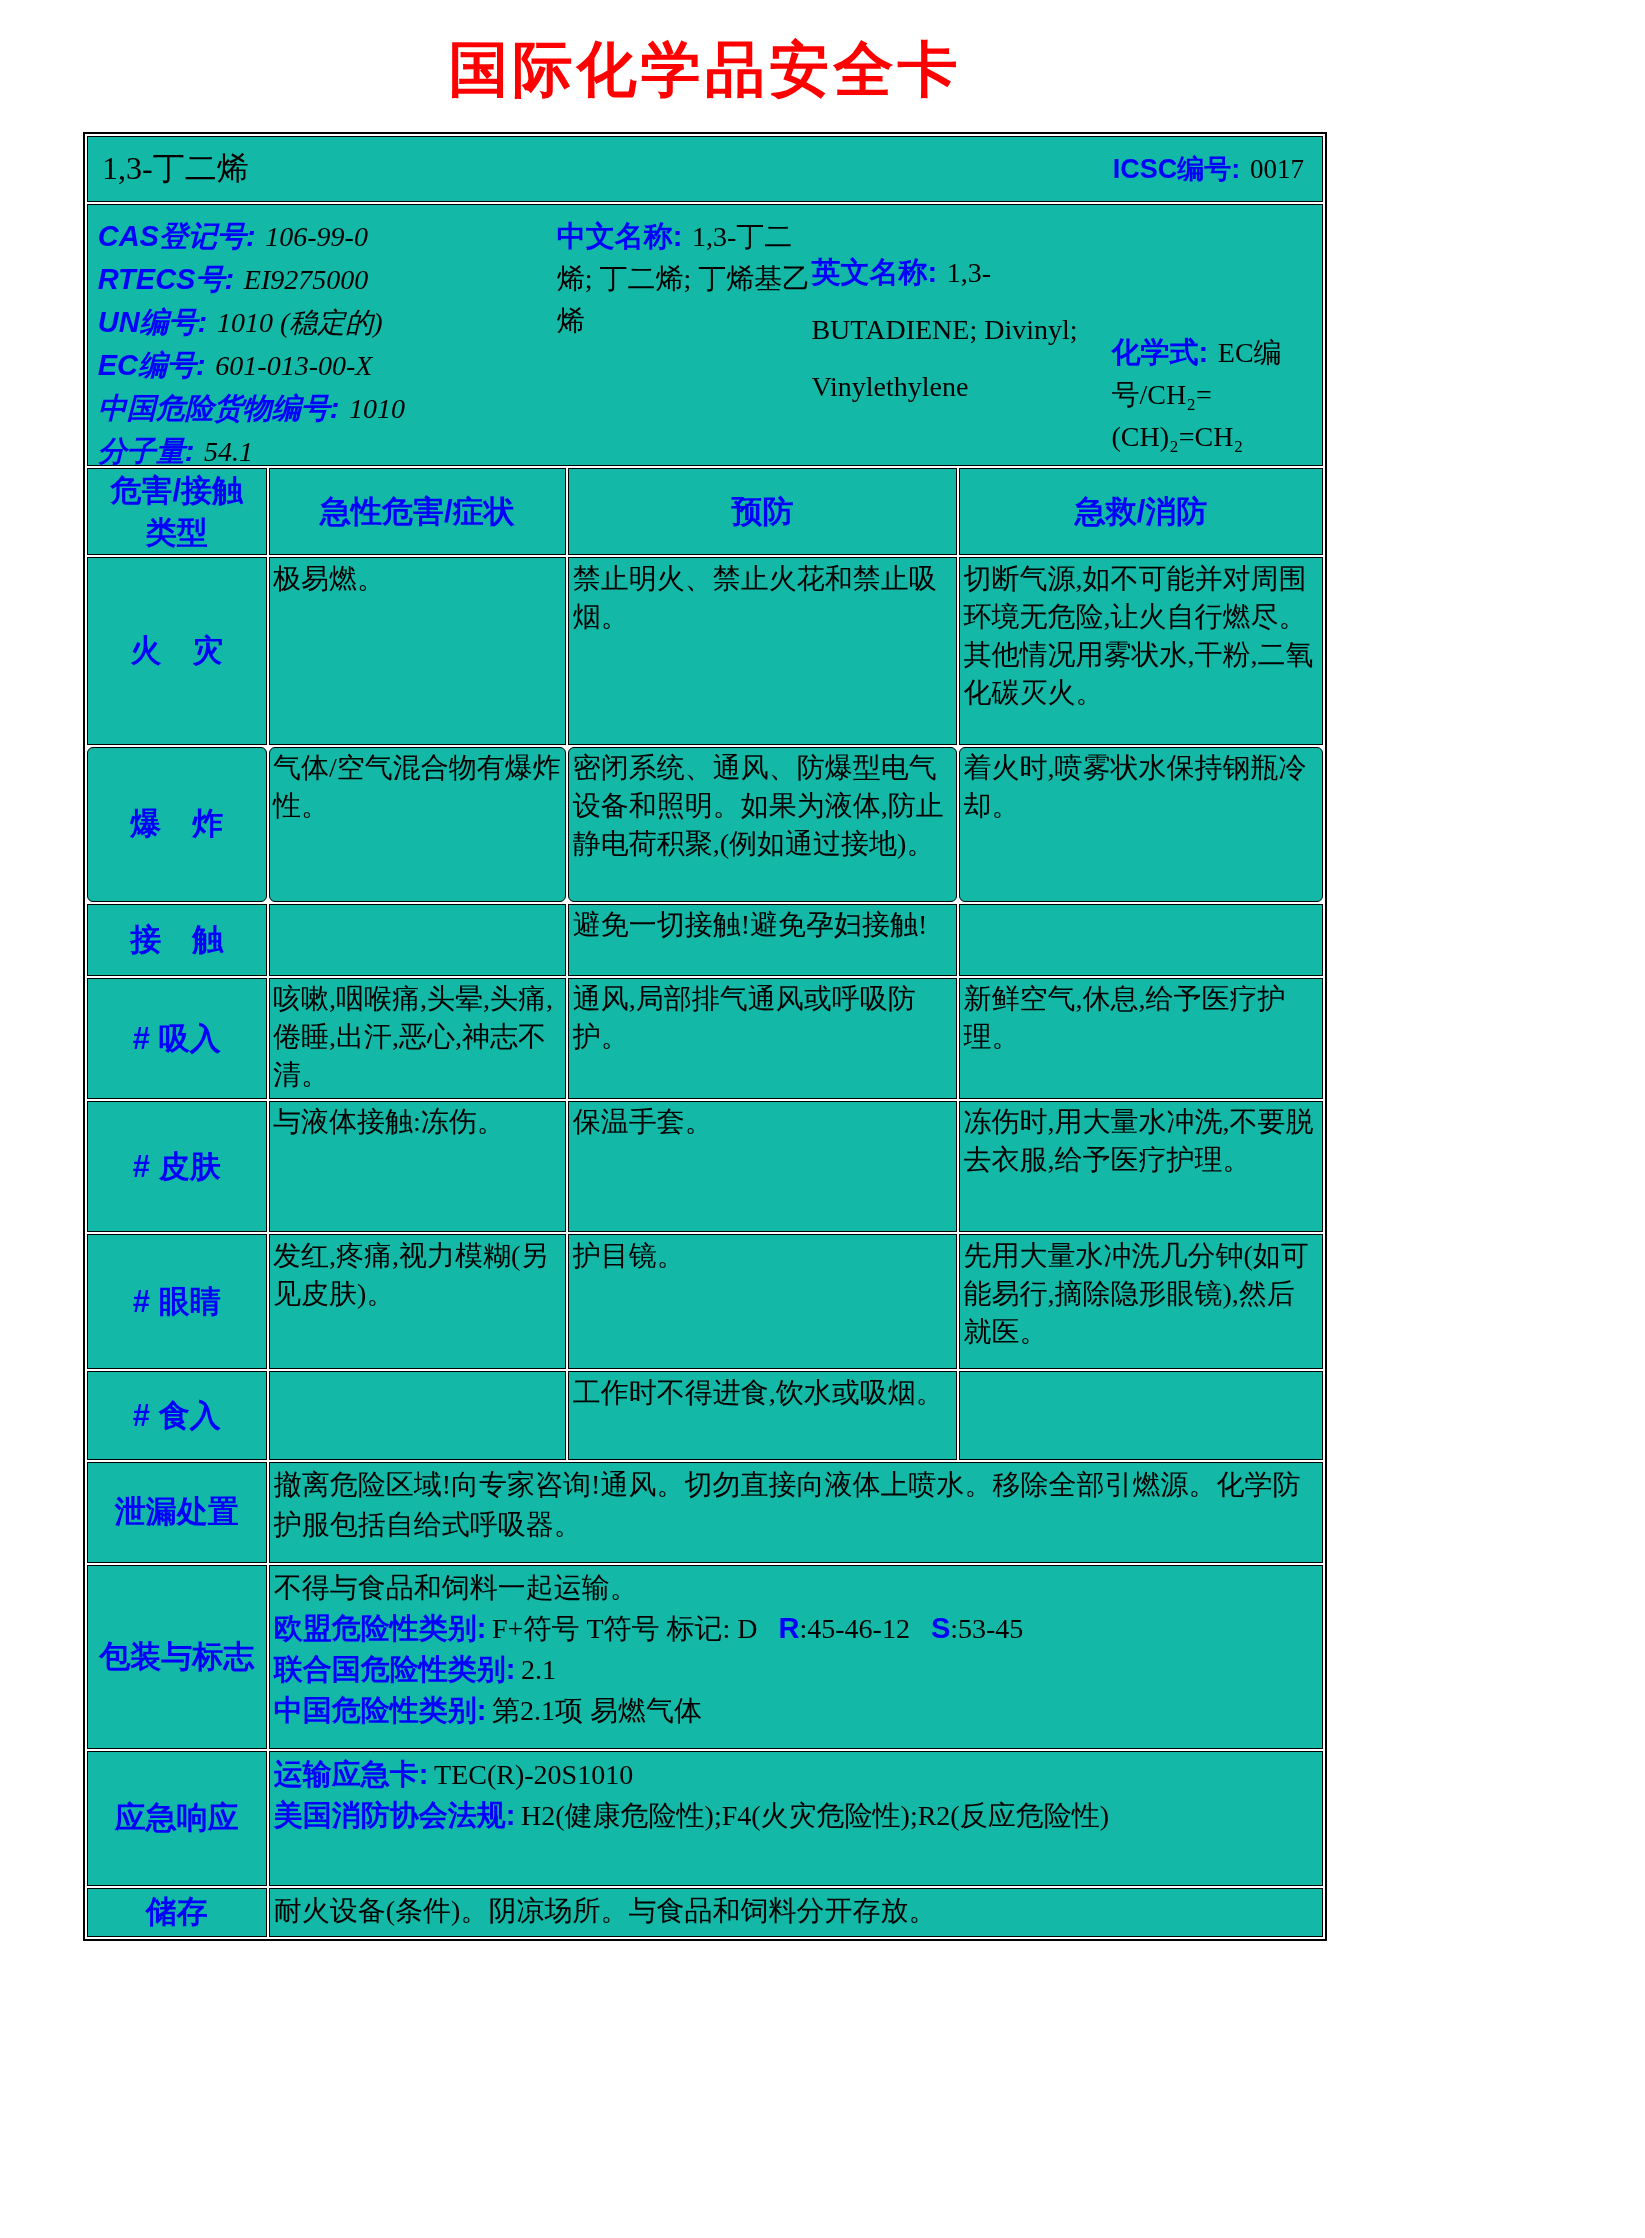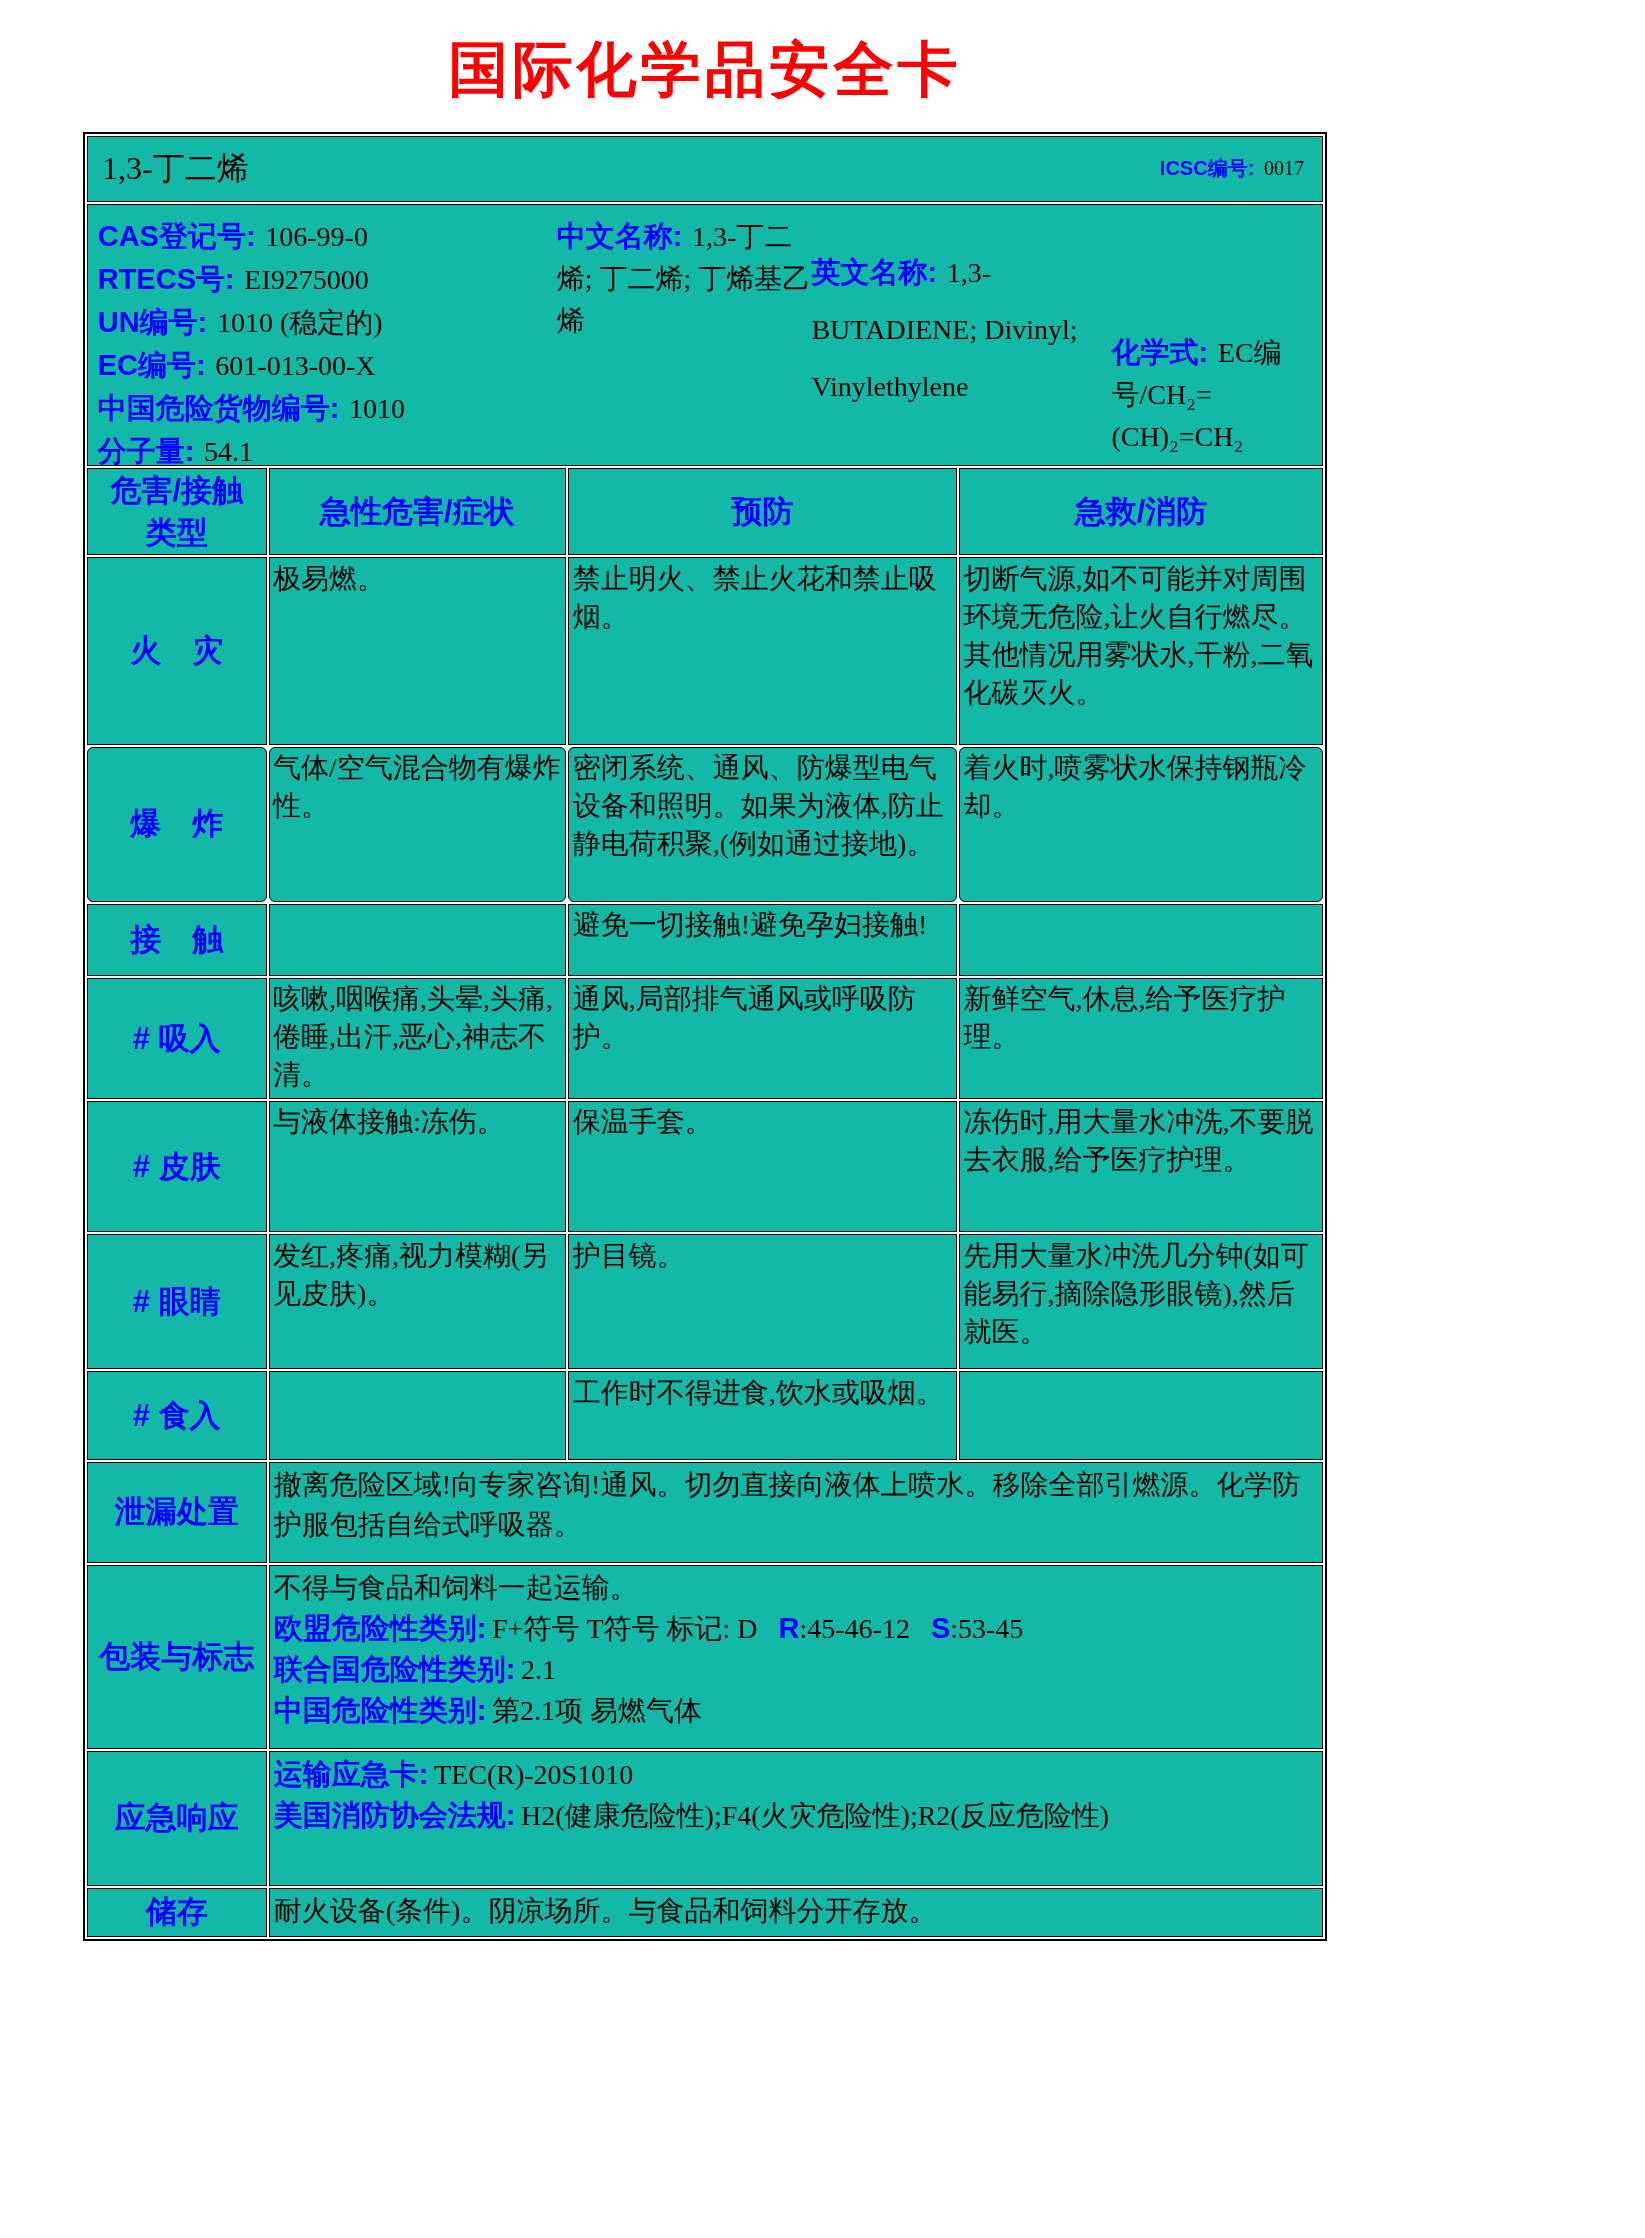--- a/index.html
+++ b/index.html
@@ -39,27 +39,27 @@
   col.c4 { width: 29.6%; }
   td { border: 1.4px solid #000000; background:#14b8a6; }
 
   .blue  { color:#0000ff; font-family:"Liberation Sans","DejaVu Sans",sans-serif; font-weight:bold; }
   .val   { color:#000000; }
 
   
   td.name-cell { height: 56px; padding: 4.2px 18px 4.2px 14px; vertical-align: middle; }
   .name-flex { display:flex; justify-content:space-between; align-items:center; }
   .chem-name { font-size: 32px; }
-  .icsc-group { font-size: 20px; white-space: nowrap; }
+  .icsc-group { font-size: 27px; white-space: nowrap; }
   .icsc-group .blue { margin-right: 9.7px; }
 
   
   td.info-cell { height: 243px; padding: 9.7px 8.3px 7px 9.7px; vertical-align: top; }
   .info-flex { display:flex; height: 243px; }
-  .info-left { width: 459px; flex-shrink:0; }
+  .info-left { width: 459px; flex-shrink:0;font-style:italic; }
   .info-right { flex:1; display:flex; flex-direction:row; padding-right: 4.2px; }
   .info-line { font-size: 28px; line-height: 42px; }
   .info-line .blue { font-size: 29px; margin-right: 9.7px; }
   .line-en { margin-top: 29px; max-width: 688px; line-height: 57px; }
   .line-formula { margin-top: auto; }
 
   
   td.head-cell {
     height: 83px; text-align:center; vertical-align:middle;
     font-size: 31px; line-height: 1.35;

